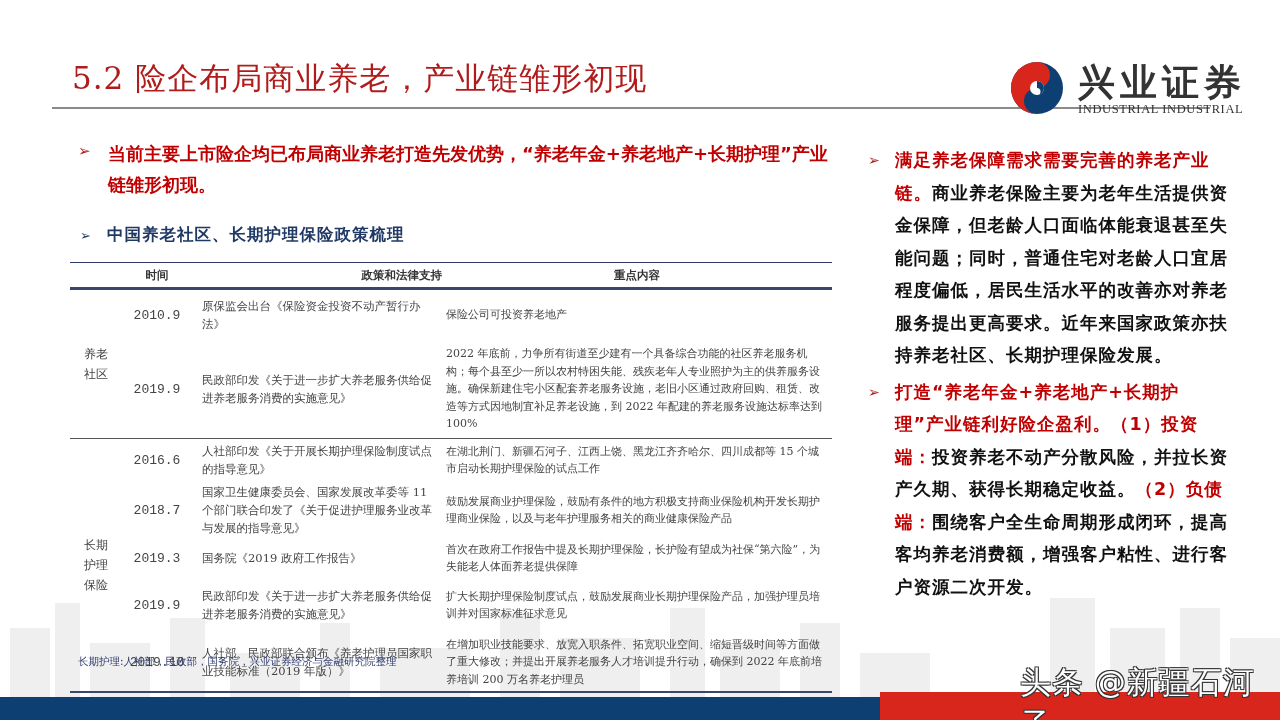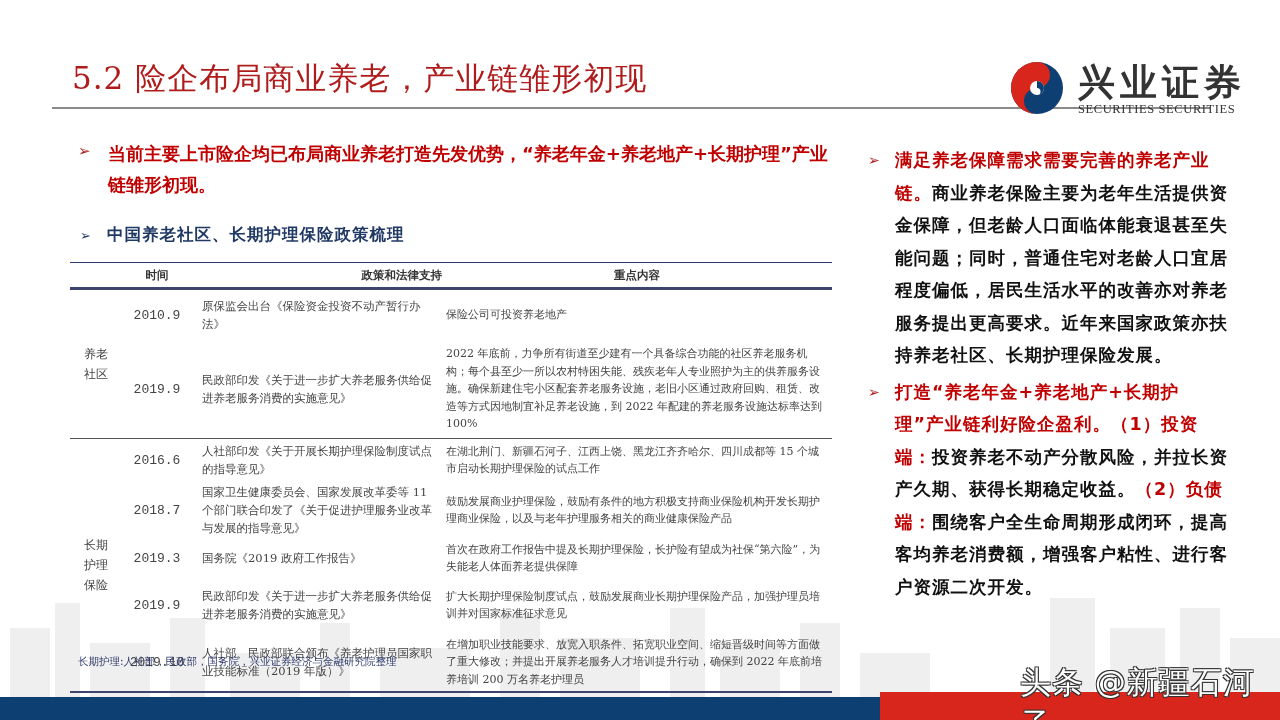--- a/index.html
+++ b/index.html
@@ -85,21 +85,21 @@
 <div class="title-rule"></div>
 
 <div class="logo">
   <svg class="logo-mark" viewBox="0 0 54 54">
     <circle cx="27" cy="27" r="26" fill="#0e3f72"></circle>
     <path d="M27 1 A26 26 0 0 0 1 27 A26 26 0 0 0 27 53 A13 13 0 0 1 27 27 A13 13 0 0 0 27 1 Z" fill="#d9261c"></path>
     <circle cx="27" cy="27" r="7" fill="#fff"></circle>
     <path d="M27 20 A7 7 0 0 1 27 34 A3.5 3.5 0 0 0 27 27 Z" fill="#0e3f72"></path>
   </svg>
   <div class="logo-cn">兴业证券</div>
-  <div class="logo-en">SECURITIES SECURITIES</div>
+  <div class="logo-en">INDUSTRIAL INDUSTRIAL</div>
 </div>
 
 <div class="main-bullet">
   <span class="arrow">➢</span>
   <div class="main-bullet-text">当前主要上市险企均已布局商业养老打造先发优势，“养老年金+养老地产+长期护理”产业链雏形初现。</div>
 </div>
 
 <div class="table-heading">
   <span class="arrow2">➢</span>
   <span class="table-heading-text">中国养老社区、长期护理保险政策梳理</span>

